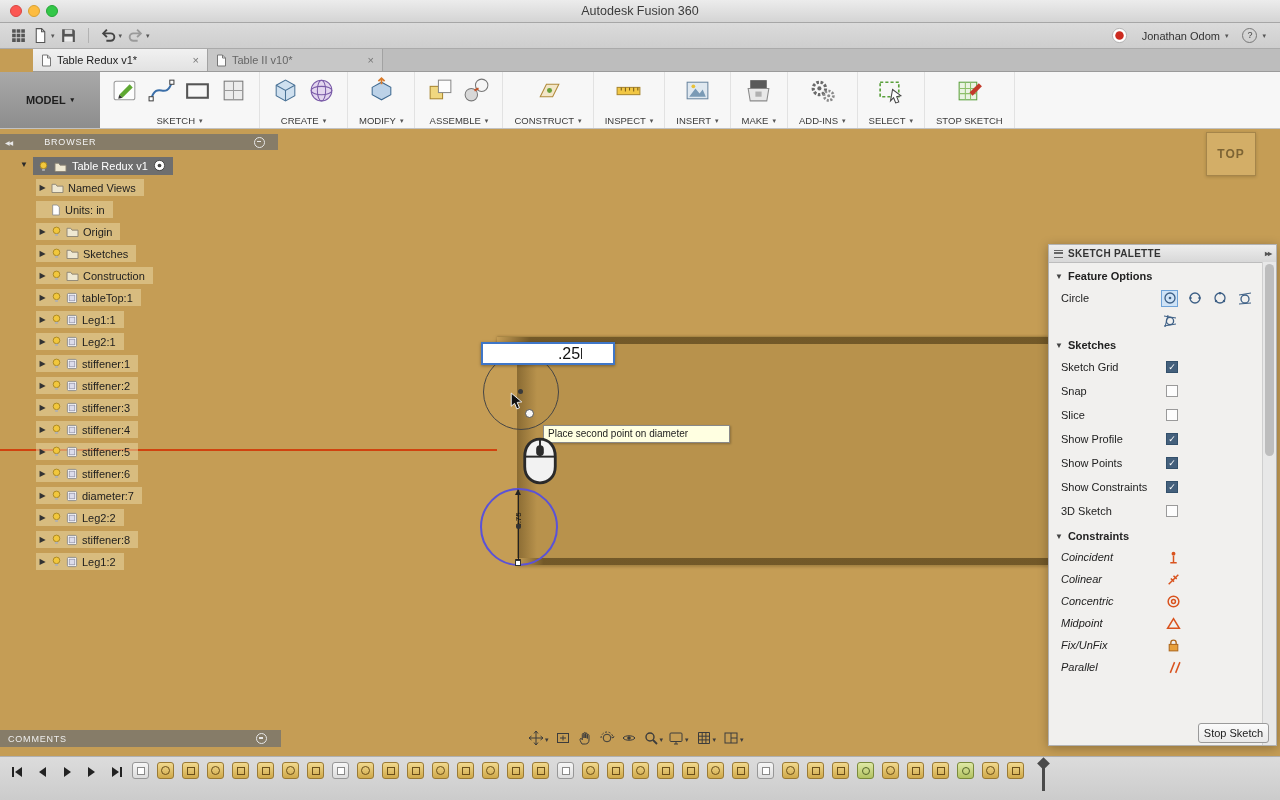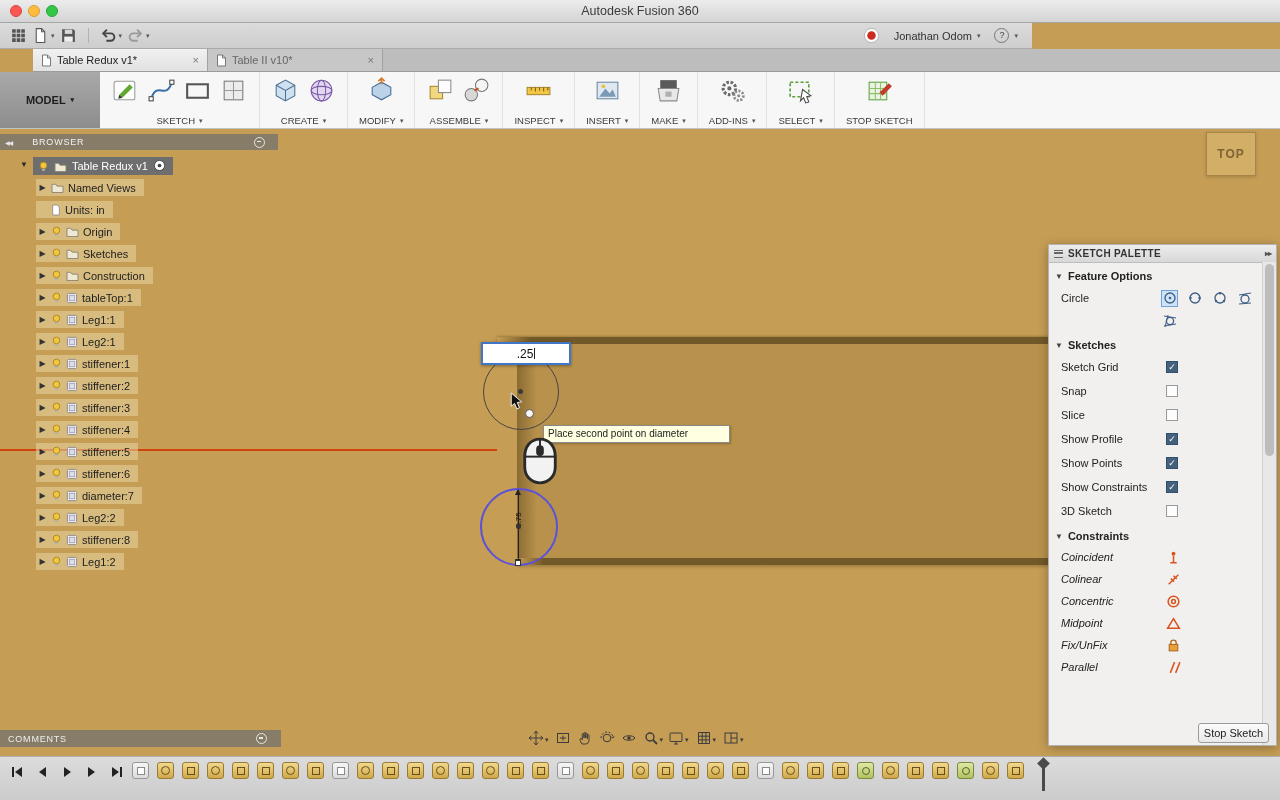--- a/index.html
+++ b/index.html
@@ -10,21 +10,21 @@
   
   .titlebar{position:absolute;left:0;top:0;width:1280px;height:22px;
     background:linear-gradient(#ececec,#d4d4d4);border-bottom:1px solid #a6a6a6;}
   .tl{position:absolute;top:5px;width:12px;height:12px;border-radius:50%;}
   .tl.red{left:10px;background:#fc5753;border:1px solid #d94542;box-sizing:border-box;}
   .tl.yel{left:28px;background:#fdbc40;border:1px solid #d8a133;box-sizing:border-box;}
   .tl.grn{left:46px;background:#33c748;border:1px solid #26a537;box-sizing:border-box;}
   .tb-title{width:100%;text-align:center;line-height:22px;font-size:12.5px;color:#3b3b3b;}
 
   
-  .appbar{position:absolute;left:0;top:23px;width:1032px;height:25px;
+  .appbar{position:absolute;left:0;top:23px;width:1280px;height:25px;
     background:linear-gradient(#dbdbdb,#cecece);border-bottom:1px solid #aaa;
     display:flex;align-items:center;}
   .appbar-left{display:flex;align-items:center;gap:5px;padding-left:10px;}
   .ab-item{display:flex;align-items:center;}
   .ab-icon{width:17px;height:17px;display:inline-flex;}
   .ab-icon svg{width:100%;height:100%;}
   .ab-sep{width:1px;height:15px;background:#b2b2b2;margin:0 6px;}
   .appbar-right{margin-left:auto;display:flex;align-items:center;gap:14px;padding-right:14px;font-size:11px;color:#333;}
   .record-btn{width:17px;height:17px;display:inline-flex;}
   .user-menu{display:flex;align-items:center;gap:3px;}
@@ -69,21 +69,21 @@
   .redline{position:absolute;left:0;top:449px;width:497px;height:2px;background:#d0430f;}
 
   .wip-circle{position:absolute;left:483px;top:354px;width:76px;height:76px;border:1.2px solid #454545;border-radius:50%;box-sizing:border-box;}
   .wip-center{position:absolute;left:518px;top:389px;width:5px;height:5px;background:#3a3a3a;border-radius:50%;}
   .snap-dot{position:absolute;left:525px;top:409px;width:7px;height:7px;background:#f8f8f8;border:1px solid #555;border-radius:50%;box-sizing:content-box;}
   .cursor{position:absolute;left:510px;top:392px;width:13px;height:19px;}
   .cursor svg{width:100%;height:100%;}
 
   .dim-input{position:absolute;left:481px;top:342px;width:86px;height:19px;background:#fff;
     border:2px solid #3f76c8;display:flex;align-items:center;justify-content:center;
-    font-size:12px;color:#111;box-shadow:0 1px 3px rgba(0,0,0,.35);}
+    font-size:16px;color:#111;box-shadow:0 1px 3px rgba(0,0,0,.35);padding-left:44px;}
   .dim-caret{display:inline-block;width:1px;height:11px;background:#222;margin-left:1px;}
 
   .tooltip{position:absolute;left:543px;top:425px;width:177px;height:16px;background:#ffffe1;
     border:1px solid #898989;font-size:10px;line-height:16px;padding:0 4px;color:#222;
     box-shadow:1px 1px 2px rgba(0,0,0,.25);white-space:nowrap;}
 
   .mouse-hint{position:absolute;left:517px;top:437px;width:46px;height:48px;}
   .mouse-hint svg{width:100%;height:100%;}
 
   .sel-circle{position:absolute;left:480px;top:488px;width:78px;height:78px;border:2px solid #5a52d8;border-radius:50%;box-sizing:border-box;}
@@ -94,21 +94,21 @@
     text-align:center;transform:rotate(-90deg);}
   .sel-center{position:absolute;left:516px;top:524px;width:5px;height:5px;background:#333;border-radius:50%;}
   .sel-quad{position:absolute;left:515px;top:560px;width:6px;height:6px;background:#fff;border:1px solid #333;box-sizing:border-box;}
 
   .viewcube{position:absolute;left:1206px;top:132px;width:48px;height:42px;background:#d3ae67;
     border:1px solid #a5854a;color:#7d6434;font-size:12px;font-weight:bold;display:flex;
     align-items:center;justify-content:center;letter-spacing:1px;box-shadow:0 1px 3px rgba(90,70,30,.3);}
 
   
   .br-header{position:absolute;left:0;top:134px;width:278px;height:16px;background:rgba(122,119,108,.85);
-    display:flex;align-items:center;color:#f2f2f2;}
+    display:flex;align-items:center;color:#f2f2f2;gap:12px;}
   .br-collapse{font-size:6px;margin-left:5px;letter-spacing:-1px;color:#e8e8e8;}
   .br-title{font-size:9px;letter-spacing:.8px;margin-left:20px;}
   .ring{width:9px;height:9px;border:1.5px solid #e8e8e8;border-radius:50%;position:relative;}
   .ring::after{content:"";position:absolute;left:1.5px;top:3px;width:4px;height:1.5px;background:#e8e8e8;}
   .br-hdr-ring{margin-left:auto;margin-right:13px;}
 
   .br-root-tri{position:absolute;left:20px;top:160px;font-size:8px;color:#2a2a2a;}
   .br-root{position:absolute;left:33px;top:157px;height:18px;display:inline-flex;align-items:center;gap:5px;
     background:#6e6e6e;color:#fff;font-size:11px;padding:0 7px 0 5px;white-space:nowrap;}
   .br-root svg{flex:none;}
@@ -356,20 +356,32 @@
               </svg></div>
           </div>
           <div class="rb-label">
             <span>ASSEMBLE</span>
             <span class="caret">▾</span>
           </div>
         </div>
         <div class="rb-group">
           <div class="rb-icons">
             <div class="rb-icon"><svg viewBox="0 0 28 28">
+                <path d="M6 20 L12 8 H24 L18 20 Z" fill="#f3e6c8" stroke="#b08a3a"></path>
+                <circle cx="15" cy="14" r="2.4" fill="#6aa03a"></circle>
+              </svg></div>
+          </div>
+          <div class="rb-label">
+            <span>CONSTRUCT</span>
+            <span class="caret">▾</span>
+          </div>
+        </div>
+        <div class="rb-group">
+          <div class="rb-icons">
+            <div class="rb-icon"><svg viewBox="0 0 28 28">
                 <rect x="3" y="11" width="22" height="7" fill="#f2c744" stroke="#a8862f"></rect>
                 <path d="M7 11v3M11 11v4M15 11v3M19 11v4M23 11v3" stroke="#7a5c1a"></path>
               </svg></div>
           </div>
           <div class="rb-label">
             <span>INSPECT</span>
             <span class="caret">▾</span>
           </div>
         </div>
         <div class="rb-group">

